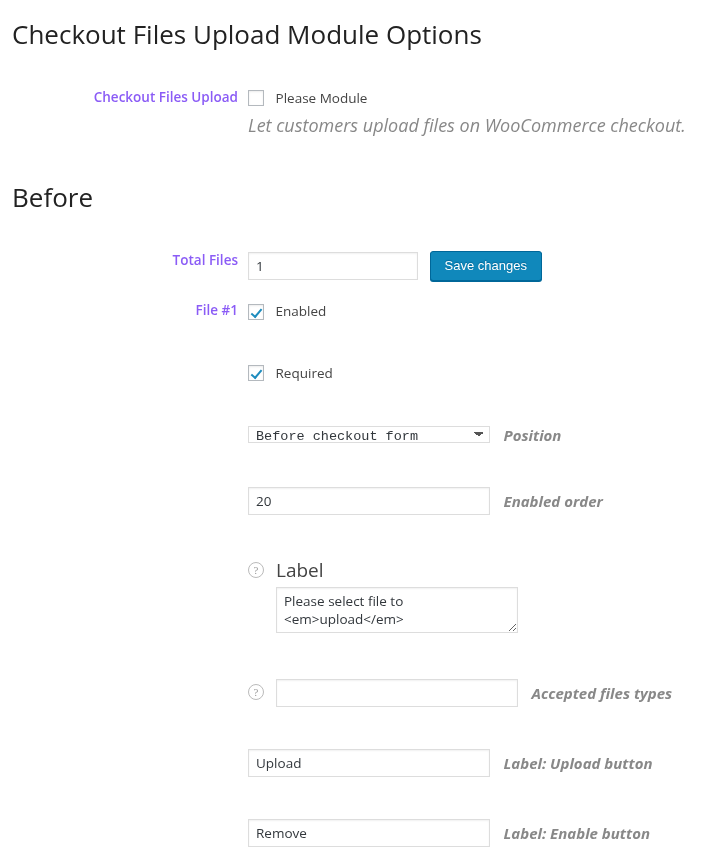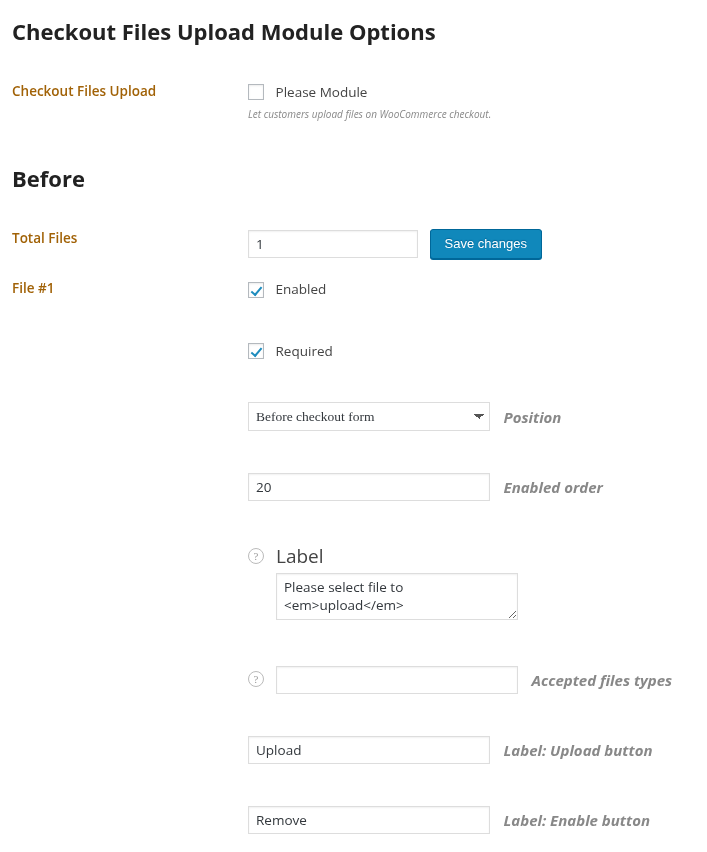--- a/index.html
+++ b/index.html
@@ -6,34 +6,34 @@
   body {
     margin: 0;
     padding: 12px 12px 30px 12px;
     background: #ffffff;
     font-family: "Open Sans", -apple-system, "Segoe UI", Roboto, Arial, sans-serif;
     font-size: 13px;
     color: #444;
     width: 707px;
   }
   h2 {
-    font-size: 22px;
-    font-weight: 700;
+    font-size: 26px;
+    font-weight: 400;
     color: #222;
     margin: 4px 0 26px 0;
   }
   table.form-table {
     width: 100%;
     border-collapse: collapse;
   }
   table.form-table th {
-    text-align: left;
+    text-align: right;
     vertical-align: top;
     font-weight: 600;
-    color: #a16207;
+    color: #8b5cf6;
     font-size: 13.5px;
     padding: 10px 10px 10px 0;
     width: 236px;
   }
   table.form-table td {
     vertical-align: top;
     padding: 10px 0;
     font-size: 13.5px;
   }
   .field-row {
@@ -44,21 +44,21 @@
     color: #888;
     font-style: italic;
     font-size: 15px;
     margin-left: 10px;
     vertical-align: middle;
     font-weight: bold;
   }
   .block-desc {
     color: #888;
     font-style: italic;
-    font-size: 10px;
+    font-size: 18px;
     margin-top: 6px;
   }
   .field-label-top {
     margin-bottom: 4px;
     font-size: 19px;
     color: #444;
   }
   input[type="text"] {
     height: 28px;
     padding: 2px 7px;
@@ -76,28 +76,28 @@
     border: 1px solid #ddd;
     background: #fff;
     font-size: 13.5px;
     color: #32373c;
     box-shadow: inset 0 1px 2px rgba(0,0,0,.06);
     font-family: inherit;
     resize: both;
     line-height: 1.35;
   }
   select {
-    height: 29px;
+    height: 17px;
     padding: 2px 22px 2px 7px;
     border: 1px solid #ddd;
     background: #fff;
     font-size: 13.5px;
     color: #32373c;
     vertical-align: middle;
-    font-family: Liberation Serif, serif;
+    font-family: Liberation Mono, monospace;
     -webkit-appearance: none;
     appearance: none;
     background-image: linear-gradient(45deg, transparent 50%, #555 50%),
                       linear-gradient(135deg, #555 50%, transparent 50%);
     background-position: right 10px center, right 5px center;
     background-size: 5px 5px, 5px 5px;
     background-repeat: no-repeat;
   }
   .w-small { width: 170px; }
   .w-med   { width: 242px; }

